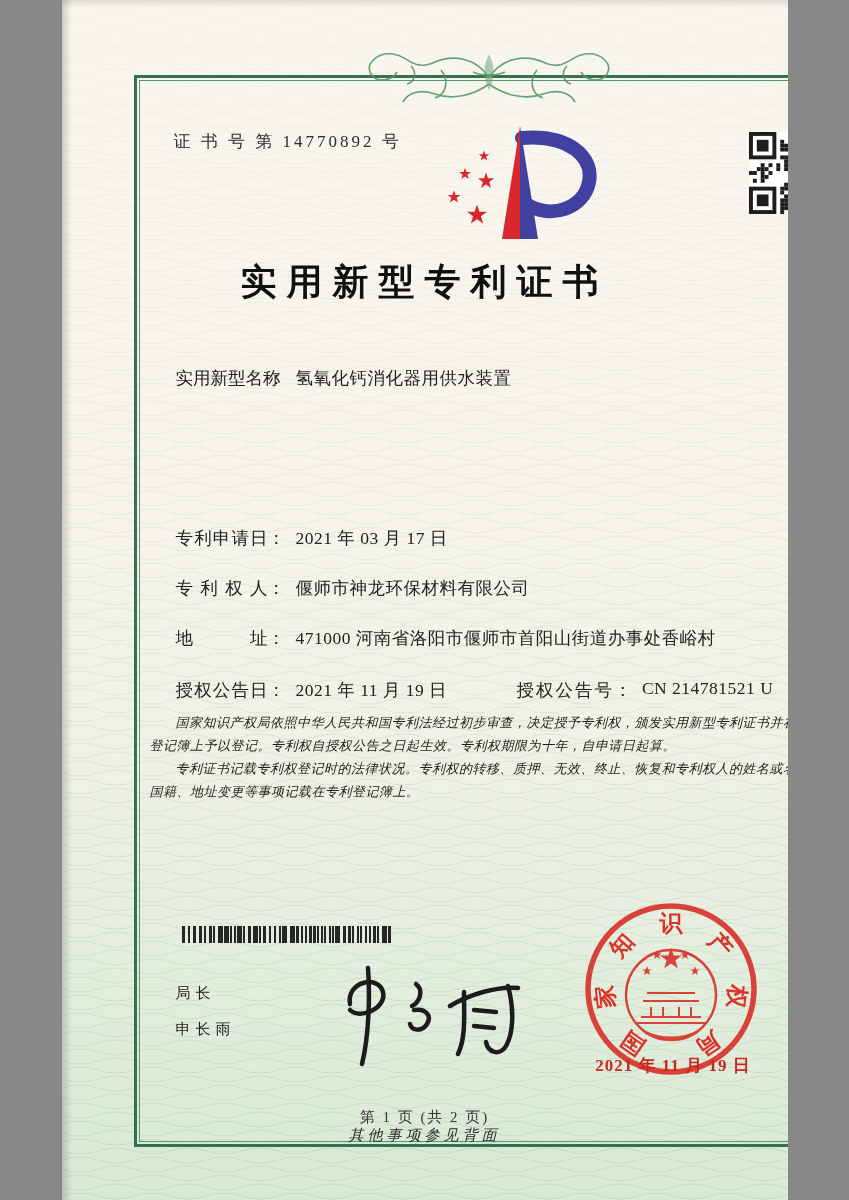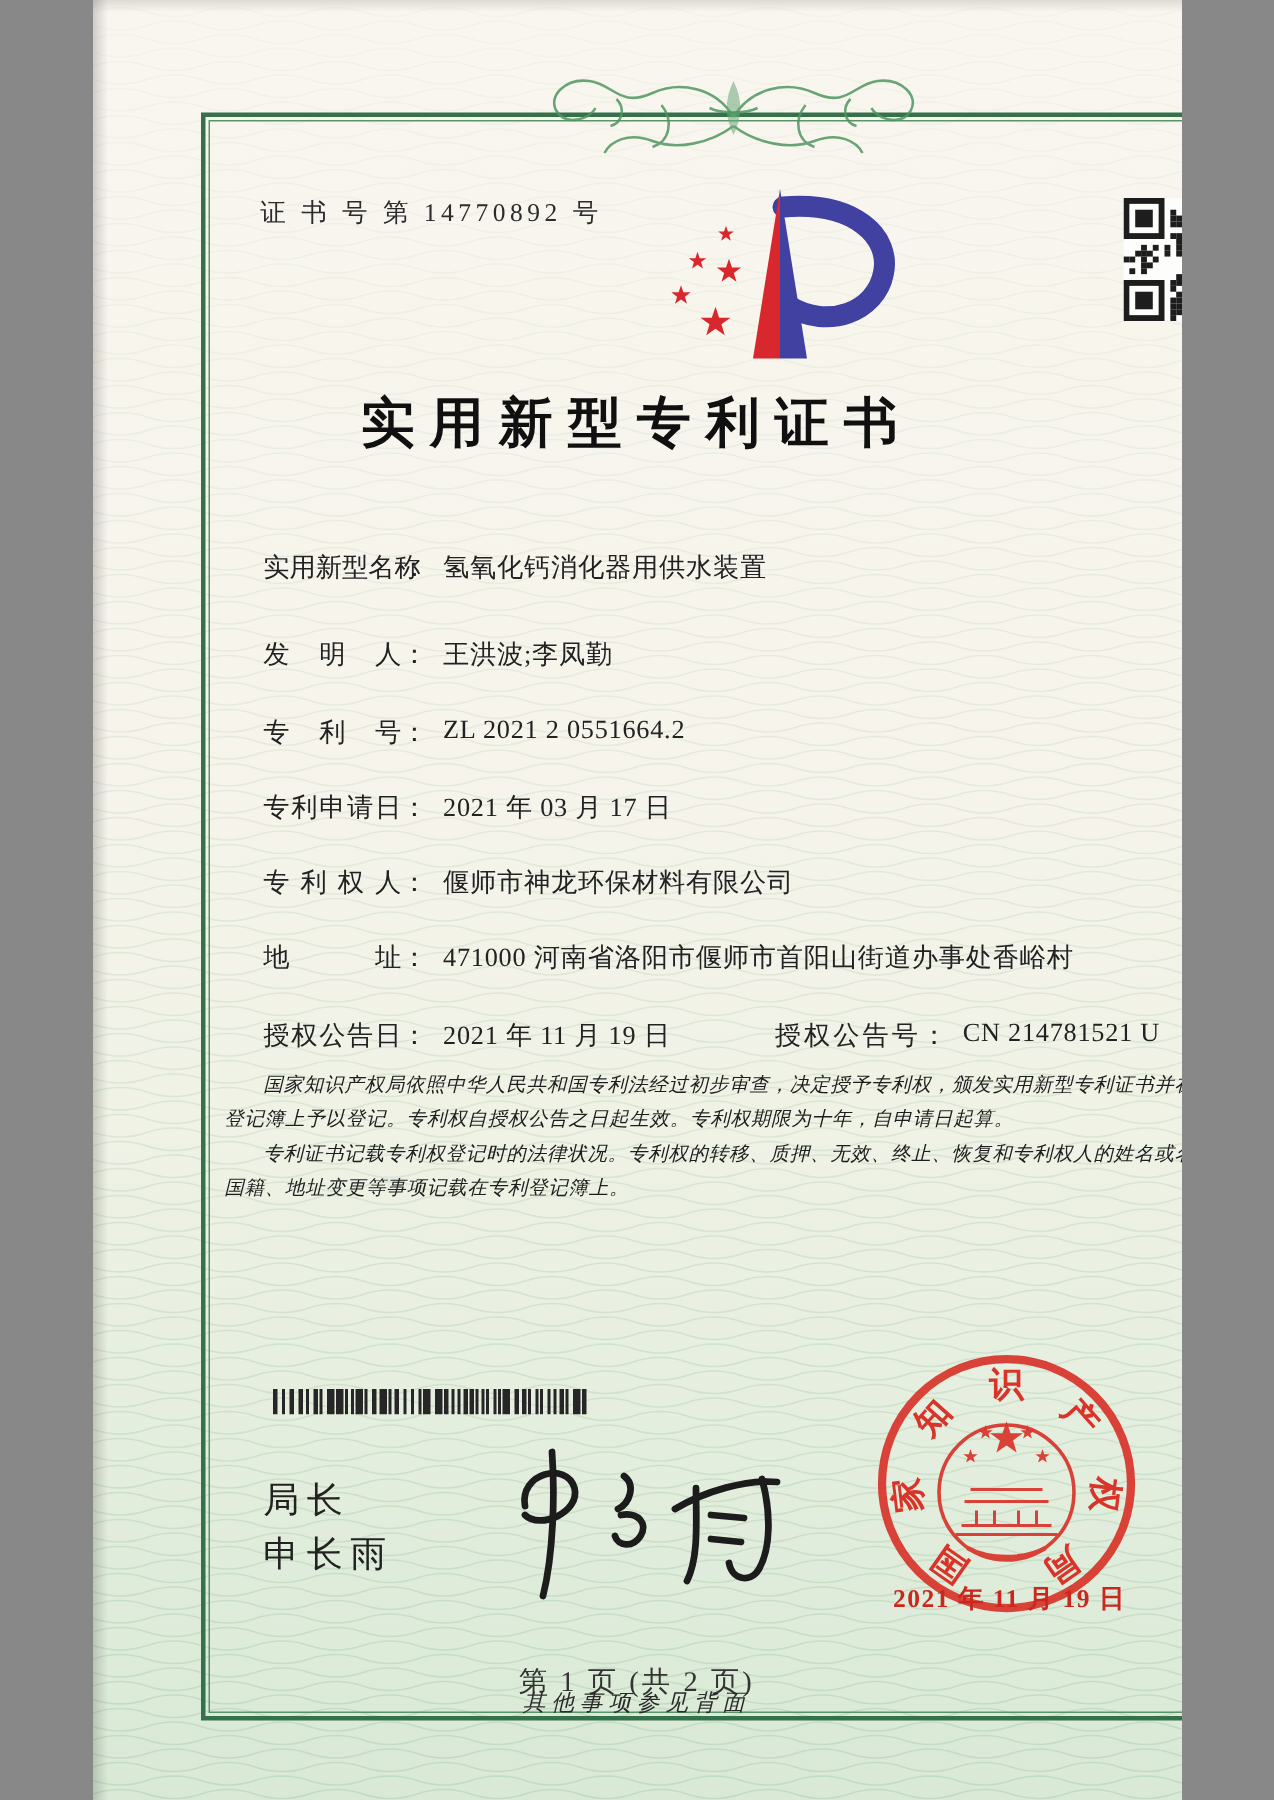--- a/index.html
+++ b/index.html
@@ -23,24 +23,24 @@
     letter-spacing:10px;color:#101010;}
   .frow{left:114px;height:26px;font-size:17.5px;color:#222;white-space:nowrap;}
   .flabel{display:inline-block;width:92px;text-align:justify;text-align-last:justify;vertical-align:top;}
   .fcolon{display:inline-block;vertical-align:top;}
   .fvalue{display:inline-block;margin-left:6px;vertical-align:top;letter-spacing:.5px;}
   .auth2{position:absolute;left:341px;top:0;white-space:nowrap;}
   .auth2 .albl{letter-spacing:2px;}
   .paras{left:88px;top:712px;width:678px;font-size:13px;line-height:1.76;color:#1d1d1d;
     font-style:italic;letter-spacing:.5px;}
   .paras p{margin:0;text-indent:2em;}
-  .signer{left:114px;font-size:24px;color:#222;letter-spacing:5px;}
+  .signer{left:114px;font-size:15px;color:#222;letter-spacing:5px;}
   .sealdate{left:514px;top:1054px;width:195px;text-align:center;color:#c8281e;
     font-size:17px;letter-spacing:1px;font-weight:600;}
-  .pageinfo{left:0;right:0;top:1108px;text-align:center;font-size:19px;letter-spacing:2px;color:#333;}
+  .pageinfo{left:0;right:0;top:1108px;text-align:center;font-size:15px;letter-spacing:2px;color:#333;}
   .backnote{left:0;right:0;top:1126px;text-align:center;font-size:15px;font-style:italic;
     letter-spacing:4px;color:#2a2a2a;}
 </style>
 </head>
 <body>
 
 <div id="page">
 
   <svg id="waves">
       <path d="M0,8 q18,-6 36,0 q18,6 36,0 q18,-6 36,0 q18,6 36,0 q18,-6 36,0 q18,6 36,0 q18,-6 36,0 q18,6 36,0 q18,-6 36,0 q18,6 36,0 q18,-6 36,0 q18,6 36,0 q18,-6 36,0 q18,6 36,0 q18,-6 36,0 q18,6 36,0 q18,-6 36,0 q18,6 36,0 q18,-6 36,0 q18,6 36,0 q18,-6 36,0 q18,6 36,0 q18,-6 36,0 q18,6 36,0 q18,-6 36,0" fill="none" stroke="#8fbf97" stroke-opacity="0.062" stroke-width="1"></path>
@@ -346,28 +346,20 @@
       <rect x="4" y="60" width="20" height="20" fill="#fdfdfb"></rect>
       <rect x="8" y="64" width="12" height="12" fill="#1d1d1d"></rect>
     </svg>
 
   <div class="abs title">实用新型专利证书</div>
 
   <div class="abs frow" style="top:366px">
     <span class="flabel">实用新型名称</span><span class="fcolon">：</span>
     <span class="fvalue">氢氧化钙消化器用供水装置</span>
   </div>
-  <div class="abs frow" style="top:424px">
-    <span class="flabel">发明人</span><span class="fcolon">：</span>
-    <span class="fvalue">王洪波;李凤勤</span>
-  </div>
-  <div class="abs frow" style="top:476px">
-    <span class="flabel">专利号</span><span class="fcolon">：</span>
-    <span class="fvalue">ZL 2021 2 0551664.2</span>
-  </div>
   <div class="abs frow" style="top:526px">
     <span class="flabel">专利申请日</span><span class="fcolon">：</span>
     <span class="fvalue">2021 年 03 月 17 日</span>
   </div>
   <div class="abs frow" style="top:576px">
     <span class="flabel">专利权人</span><span class="fcolon">：</span>
     <span class="fvalue">偃师市神龙环保材料有限公司</span>
   </div>
   <div class="abs frow" style="top:626px">
     <span class="flabel">地址</span><span class="fcolon">：</span>

